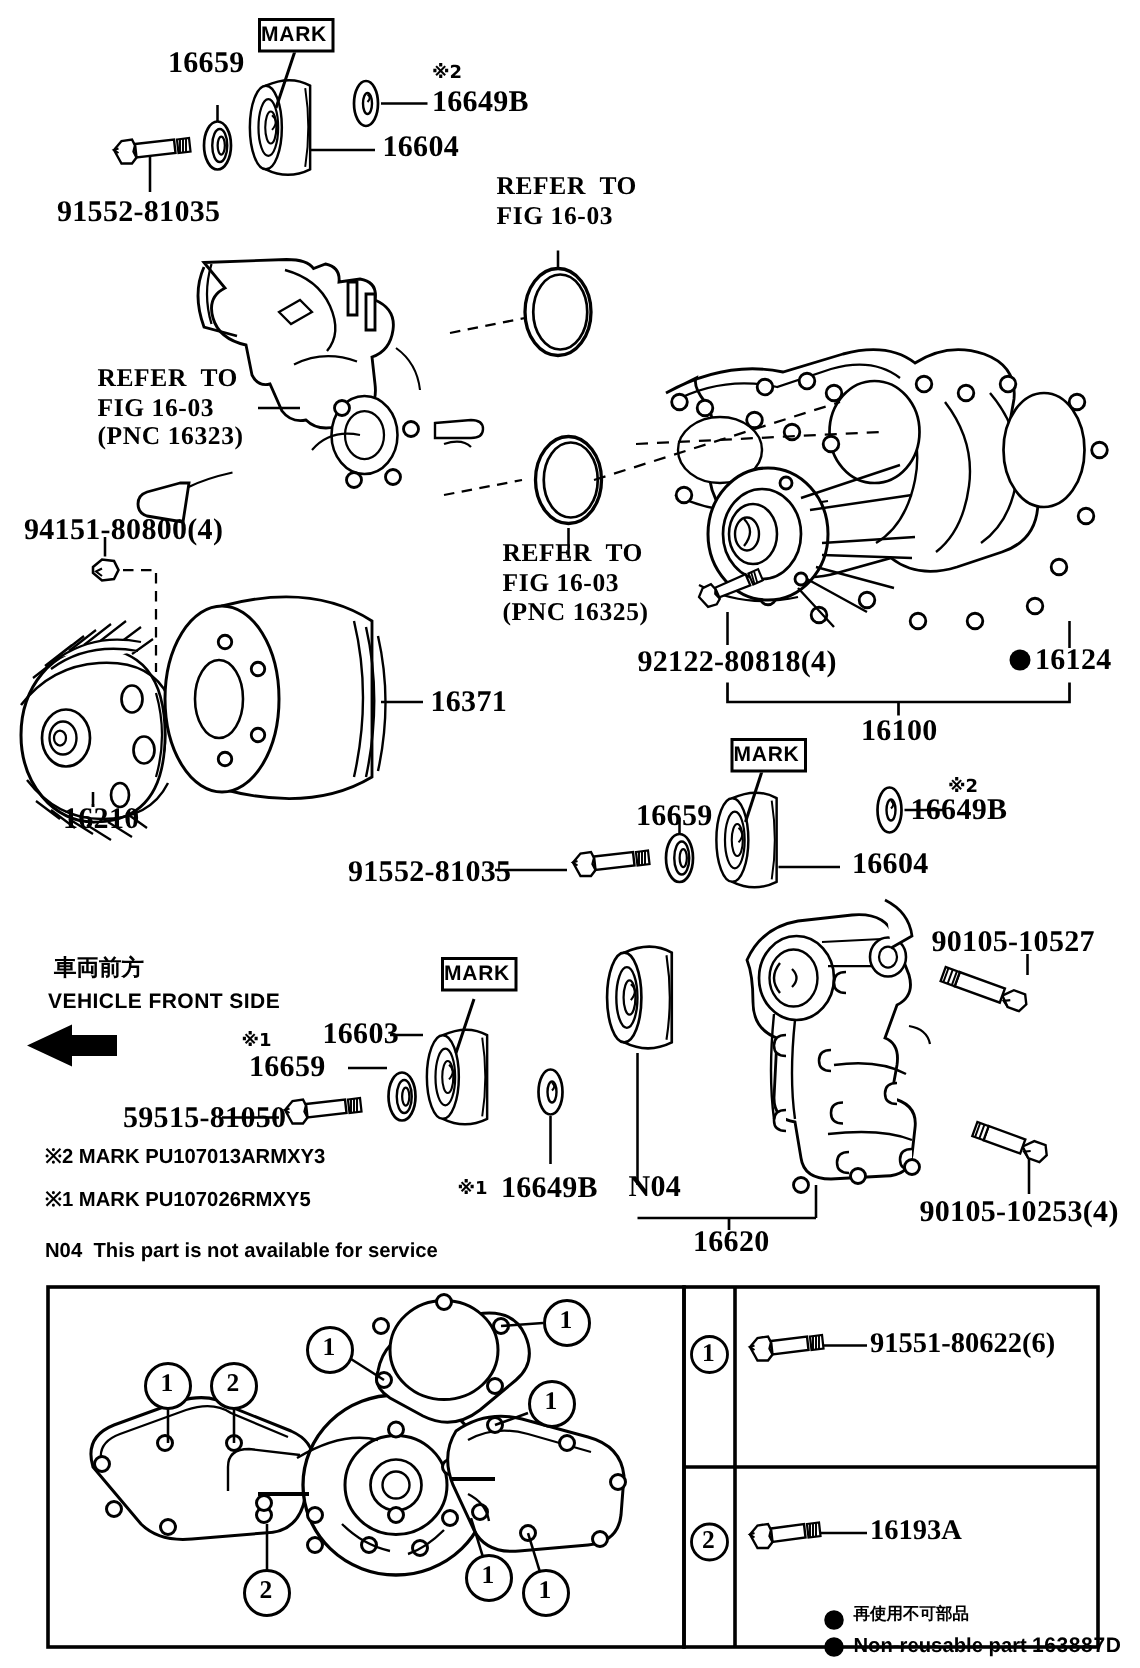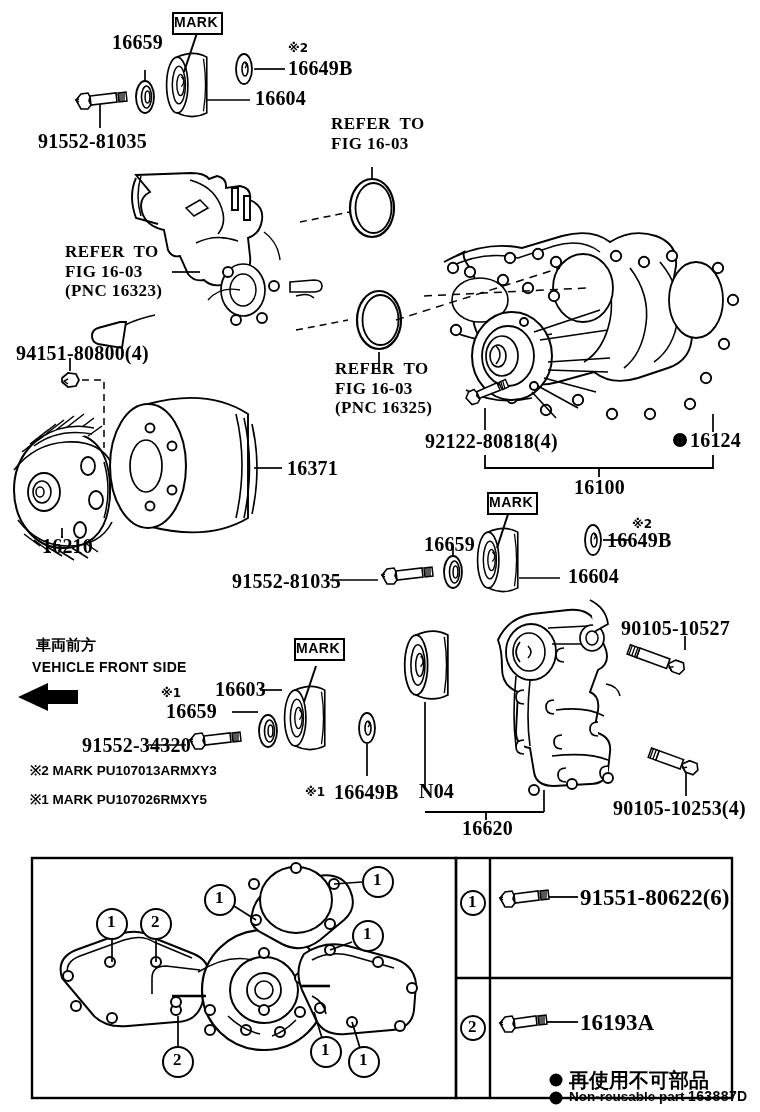--- a/index.html
+++ b/index.html
@@ -16,25 +16,25 @@
     font-weight:bold; white-space:pre; line-height:1.05;
   }
   .pn { font-size:20px; letter-spacing:0.2px; }
   .refer { font-size:17px; line-height:1.15; letter-spacing:0.4px; }
   .mark-box {
     position:absolute; border:2.2px solid #000; background:#fff;
     font-size:14px; font-weight:bold; font-family:"Liberation Sans", sans-serif;
     padding:0px 3px 1px 0; letter-spacing:0.5px; line-height:1.25;
   }
   .note { font-size:13.5px; font-family:"Liberation Sans", sans-serif; font-weight:bold; }
-  .note-jp { font-size:20px; font-family:"DejaVu Sans", sans-serif; font-weight:bold; }
+  .note-jp { font-size:11px; font-family:"DejaVu Sans", sans-serif; font-weight:bold; }
   .front-jp { font-size:15px; font-family:"DejaVu Sans", sans-serif; font-weight:bold; }
   .front-en { font-size:14px; font-family:"Liberation Sans", sans-serif; font-weight:bold; letter-spacing:0.3px; }
   .star { font-size:12px; font-family:"DejaVu Sans", sans-serif; font-weight:bold; }
-  .legend-pn { font-size:23px; font-weight:bold; }
+  .legend-pn { font-size:19px; font-weight:bold; }
   .diagcode { font-size:14px; font-family:"Liberation Sans", sans-serif; font-weight:bold; letter-spacing:0.4px; }
   .nonreuse { font-size:13.5px; font-family:"Liberation Sans", sans-serif; font-weight:bold; }
 </style>
 </head>
 <body>
 
 <div id="root">
 
   <svg class="layer" viewBox="0 0 760 1112">
     <defs>
@@ -493,31 +493,32 @@
   <div class="lbl pn" style="left:568px; top:566px;">16604</div>
   <div class="lbl pn" style="left:232px; top:571px;">91552-81035</div>
 
   <div class="lbl front-jp" style="left:36px; top:638px;">車両前方</div>
   <div class="lbl front-en" style="left:32px; top:660px;">VEHICLE FRONT SIDE</div>
 
   <div class="mark-box" style="left:294px; top:638px;">MARK</div>
   <div class="lbl pn" style="left:215px; top:679px;">16603</div>
   <div class="lbl star" style="left:161px; top:687px;">※1</div>
   <div class="lbl pn" style="left:166px; top:701px;">16659</div>
-  <div class="lbl pn" style="left:82px; top:735px;">91552-34320</div>
+  <div class="lbl pn" style="left:82px; top:735px;">59515-81050</div>
   <div class="lbl star" style="left:305px; top:786px;">※1</div>
   <div class="lbl pn" style="left:334px; top:782px;">16649B</div>
 
   <div class="lbl pn" style="left:419px; top:781px;">N04</div>
   <div class="lbl pn" style="left:462px; top:818px;">16620</div>
   <div class="lbl pn" style="left:621px; top:618px;">90105-10527</div>
   <div class="lbl pn" style="left:613px; top:798px;">90105-10253(4)</div>
 
   <div class="lbl note" style="left:30px; top:793px;">※1 MARK PU107026RMXY5</div>
   <div class="lbl note" style="left:30px; top:764px;">※2 MARK PU107013ARMXY3</div>
+  <div class="lbl note" style="left:30px; top:827px;">N04  This part is not available for service</div>
 
   <div class="lbl" style="left:107px; top:913px; font-size:17px;">1</div>
   <div class="lbl" style="left:151px; top:913px; font-size:17px;">2</div>
   <div class="lbl" style="left:215px; top:889px; font-size:17px;">1</div>
   <div class="lbl" style="left:373px; top:871px; font-size:17px;">1</div>
   <div class="lbl" style="left:363px; top:925px; font-size:17px;">1</div>
   <div class="lbl" style="left:321px; top:1041px; font-size:17px;">1</div>
   <div class="lbl" style="left:359px; top:1051px; font-size:17px;">1</div>
   <div class="lbl" style="left:173px; top:1051px; font-size:17px;">2</div>
 

